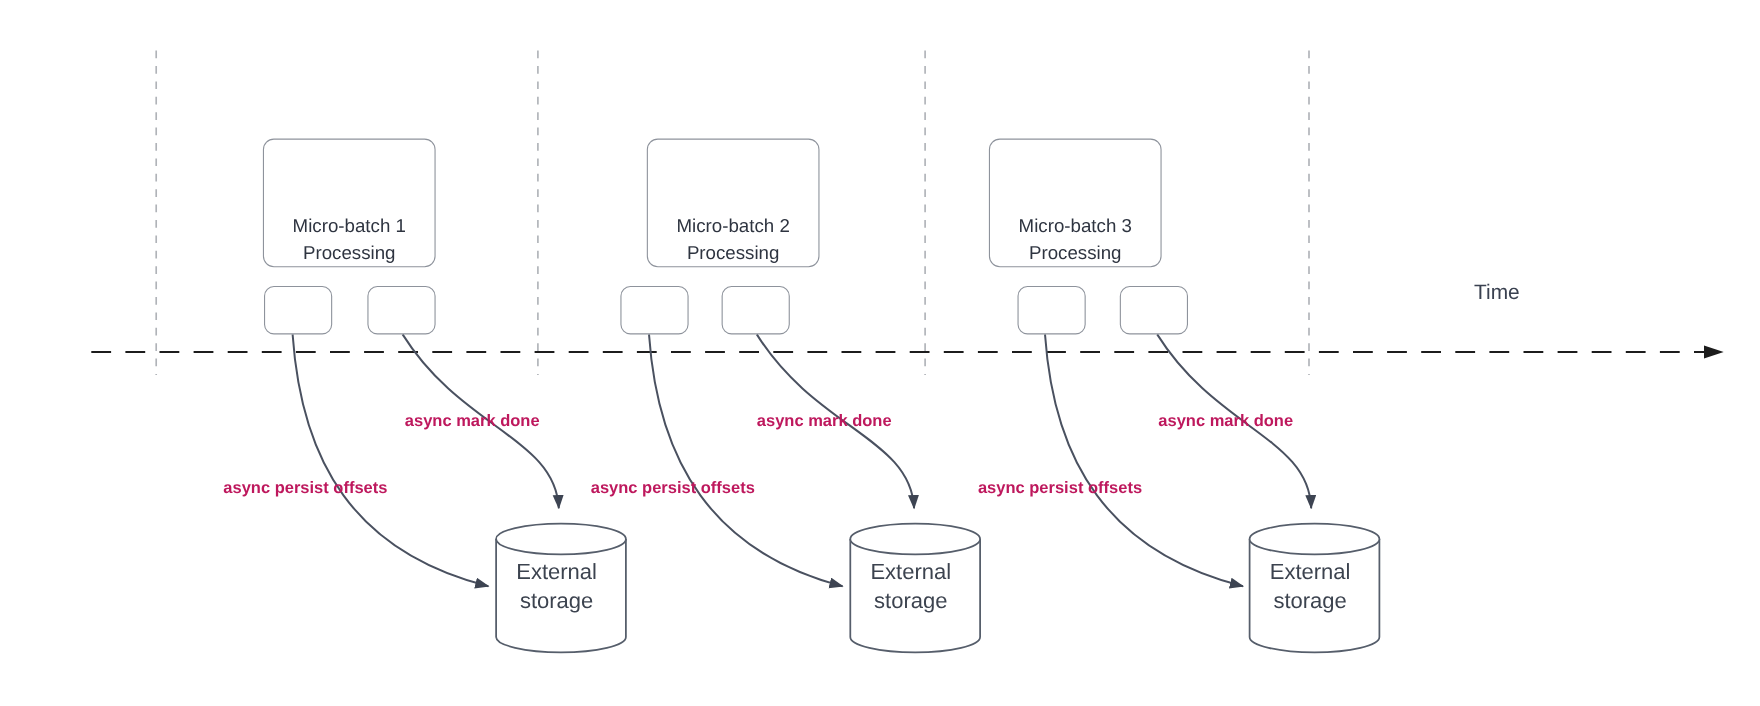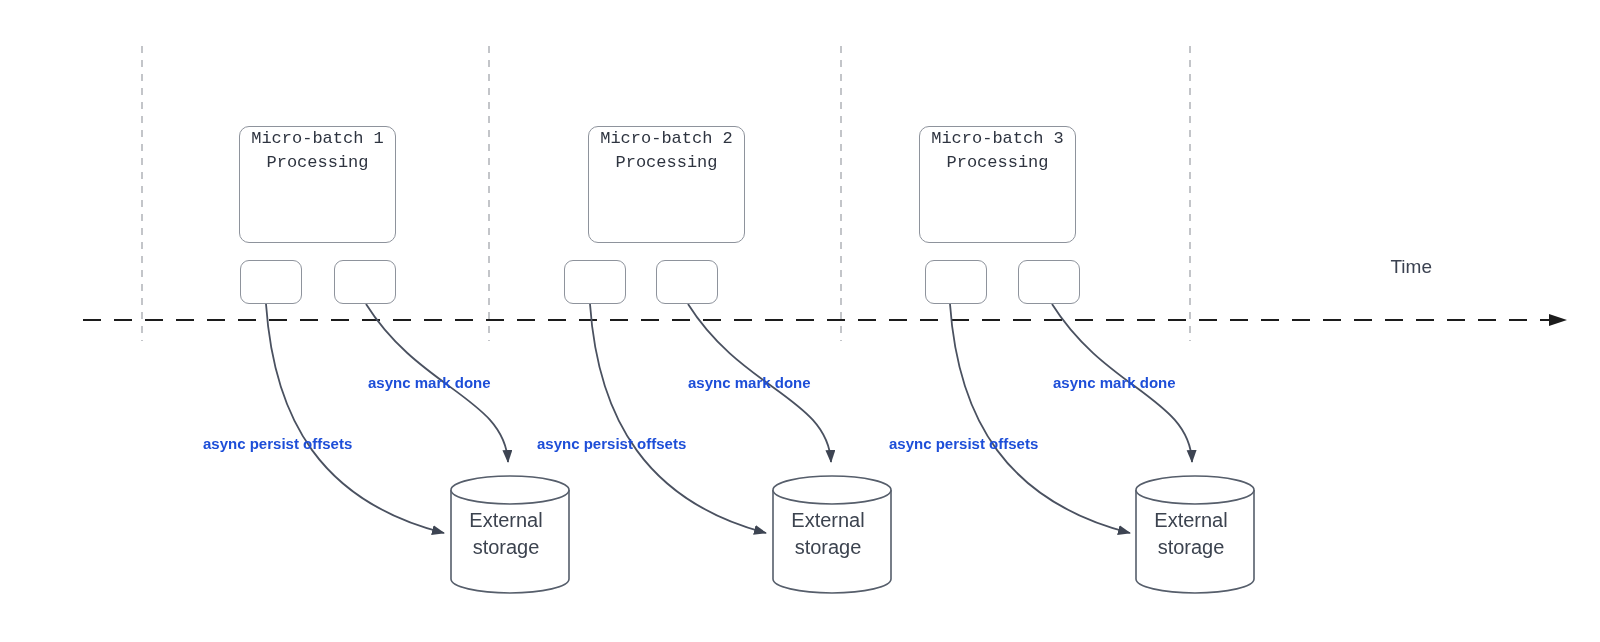--- a/index.html
+++ b/index.html
@@ -9,43 +9,42 @@
     background:#ffffff;
     font-family:"Liberation Sans", sans-serif;
     overflow:hidden;
   }
   #lines-layer{position:absolute;left:0;top:0;width:1600px;height:642px;}
 
   
   .proc-box{
     position:absolute;top:126px;width:157px;height:117px;
     border:1.5px solid #8e939c;border-radius:10px;background:#ffffff;
-    display:flex;align-items:flex-start;justify-content:center;text-align:center;
+    display:flex;align-items:flex-end;justify-content:center;text-align:center;
     color:#2e3440;font-size:17px;line-height:24px;
     box-sizing:border-box;
-    font-family:Liberation Mono, monospace;
   }
   .g1.proc-box{left:239px}
   .g2.proc-box{left:588px}
-  .g3.proc-box{left:919px}
+  .g3.proc-box{left:899px}
 
   
   .sbox{
     position:absolute;top:260px;width:62px;height:44px;
     border:1.5px solid #8e939c;border-radius:9px;background:#ffffff;
     box-sizing:border-box;
   }
   .g1.sbox-a{left:240px}.g1.sbox-b{left:334px}
   .g2.sbox-a{left:564px}.g2.sbox-b{left:656px}
   .g3.sbox-a{left:925px}.g3.sbox-b{left:1018px}
 
   
   .arrow-label{
     position:absolute;white-space:nowrap;
-    font-size:15px;font-weight:700;color:#1d4ed8;
+    font-size:15px;font-weight:700;color:#be185d;
   }
   .persist-label{top:435px}
   .done-label{top:374px}
   .g1.persist-label{left:203px}
   .g2.persist-label{left:537px}
   .g3.persist-label{left:889px}
   .g1.done-label{left:368px}
   .g2.done-label{left:688px}
   .g3.done-label{left:1053px}
 
@@ -54,21 +53,21 @@
     position:absolute;top:507px;width:110px;
     text-align:center;color:#3c434f;font-size:20px;line-height:27px;
   }
   .g1.storage-text{left:451px}
   .g2.storage-text{left:773px}
   .g3.storage-text{left:1136px}
 
   
   .time-label{
     position:absolute;left:1340px;top:256px;width:92px;
-    text-align:right;color:#3a4150;font-size:19px;
+    text-align:left;color:#3a4150;font-size:19px;
   }
 </style>
 </head>
 <body>
 
 <div id="canvas">
 
   <svg id="lines-layer" viewBox="0 0 1600 642" xmlns="http://www.w3.org/2000/svg">
     <defs>
       <marker id="arrowCurve" markerUnits="userSpaceOnUse" markerWidth="14" markerHeight="12" refX="12" refY="5" orient="auto">

